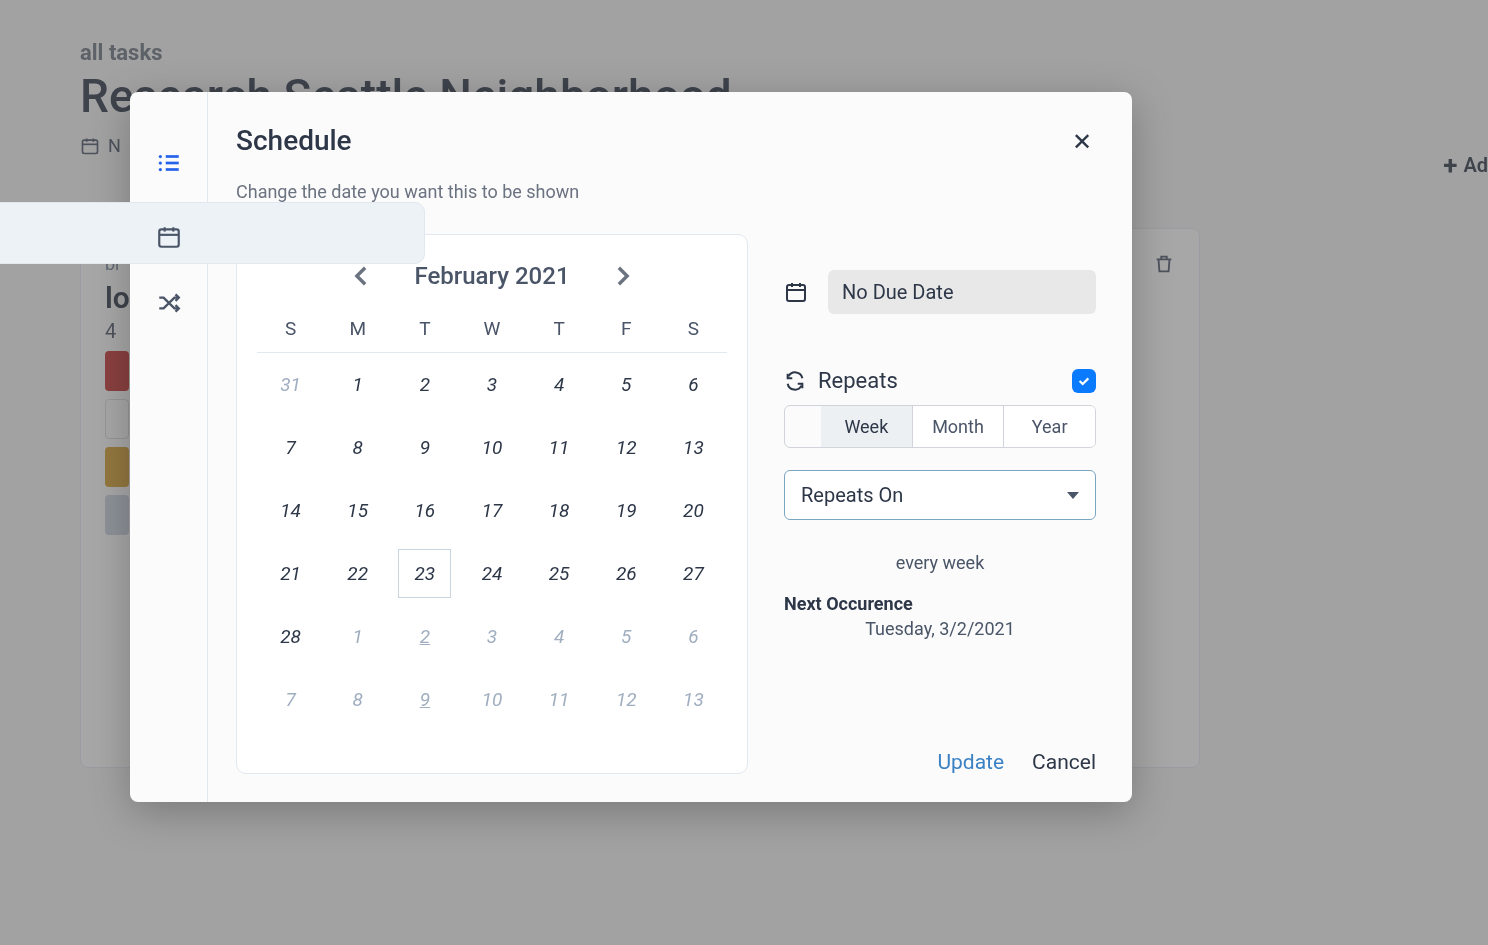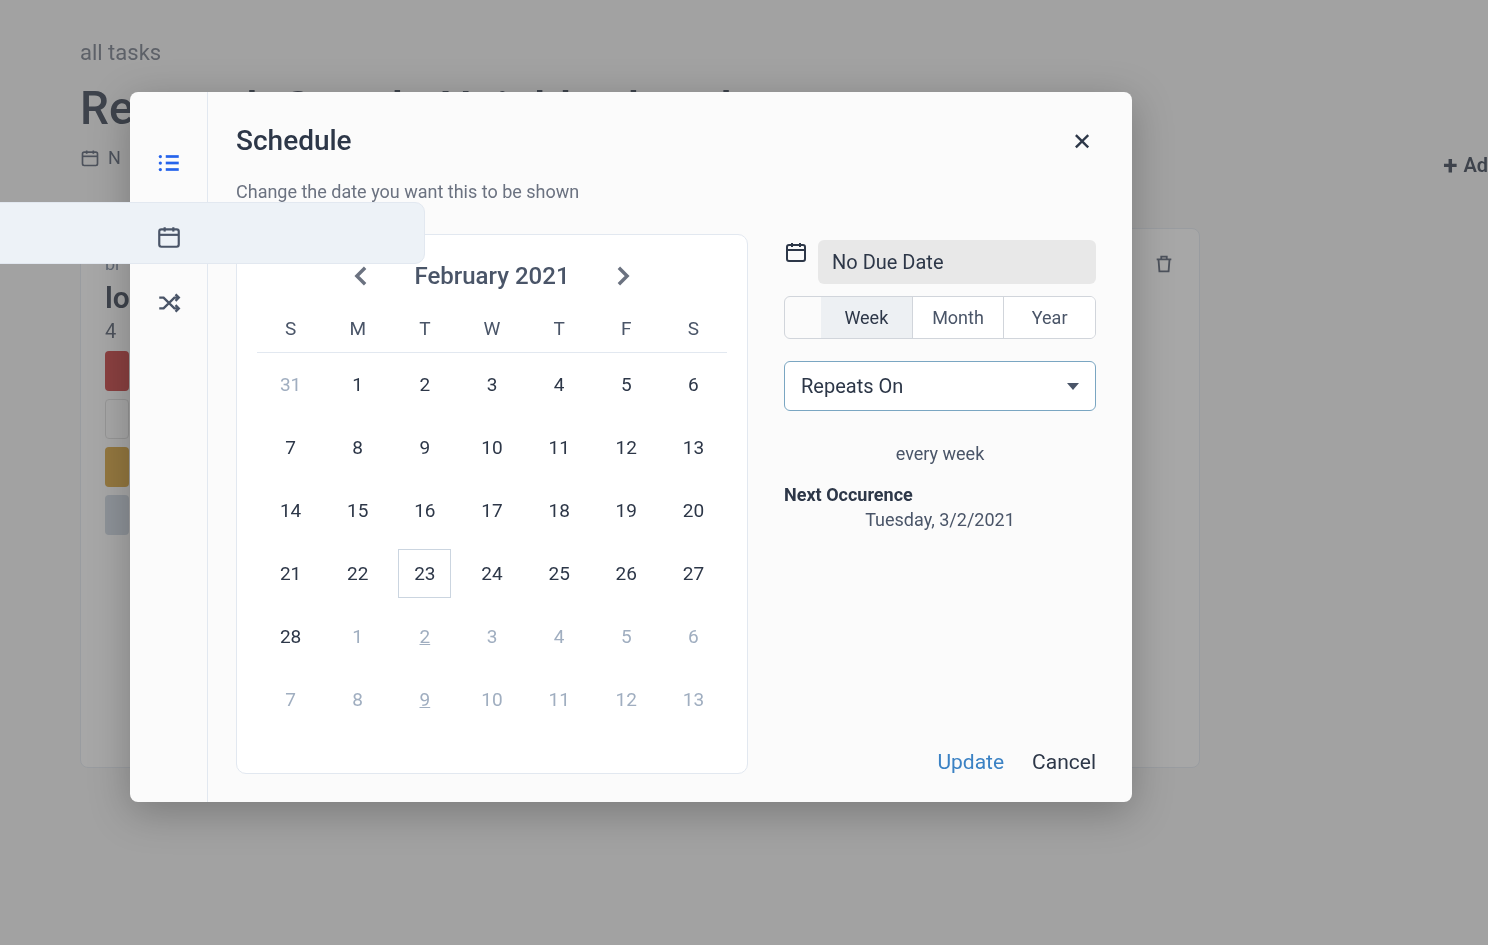--- a/index.html
+++ b/index.html
@@ -12,22 +12,22 @@
   position: relative;
 }
 .bg-page {
   position: absolute;
   inset: 0;
   padding: 40px 0 0 80px;
 }
 .breadcrumb {
   color: #6b7280;
   font-size: 22px;
-  font-weight: 400;
-  margin-bottom: 16px;
+  font-weight: 700;
+  margin-bottom: 4px;
 }
 .page-title {
   font-size: 46px;
   font-weight: 500;
   color: #2d3748;
   margin-bottom: 12px;
 }
 .due-row {
   display: flex;
   align-items: center;
@@ -172,37 +172,39 @@
   color: #4a5568;
   font-size: 19px;
   border-bottom: 1px solid #e2e8f0;
 }
 .cal-day {
   text-align: center;
   padding: 20px 0;
   font-size: 19px;
   color: #2d3748;
   cursor: pointer;
+  font-style: italic;
 }
 .cal-day.muted { color: #a0aec0; }
 .cal-day.selected {
   outline: 1px solid #cbd5e0;
   outline-offset: -8px;
 }
 .cal-day.underlined { text-decoration: underline; }
 
 .right-col {
   flex: 1;
   display: flex;
   flex-direction: column;
 }
 .due-line {
   display: flex;
-  gap: 10px;
-  margin-top: 6px;
+  align-items: center;
+  gap: 20px;
+  margin-top: 36px;
 }
 .due-badge {
   flex: 1;
   background: #e8e8e8;
   border-radius: 6px;
   padding: 10px 14px;
   font-size: 20px;
   color: #2d3748;
 }
 .repeats-head {
@@ -434,20 +436,34 @@
         <div class="due-line">
           <svg width="24" height="24" viewBox="0 0 24 24">
               <rect x="3" y="5" width="18" height="16" rx="2" fill="none" stroke="#2d3748" stroke-width="2"></rect>
               <line x1="3" y1="10" x2="21" y2="10" stroke="#2d3748" stroke-width="2"></line>
               <line x1="8" y1="3" x2="8" y2="7" stroke="#2d3748" stroke-width="2"></line>
               <line x1="16" y1="3" x2="16" y2="7" stroke="#2d3748" stroke-width="2"></line>
             </svg>
           <div class="due-badge">No Due Date</div>
         </div>
 
+        <div class="repeats-head">
+          <div class="lbl">
+            <svg width="22" height="22" viewBox="0 0 24 24">
+                <path d="M20 9A8 8 0 0 0 5 7M4 15a8 8 0 0 0 15 2" fill="none" stroke="#2d3748" stroke-width="2.2"></path>
+                <path d="M4 4v5h5M20 20v-5h-5" fill="none" stroke="#2d3748" stroke-width="2.2"></path>
+              </svg>
+            <span>Repeats</span>
+          </div>
+          <div class="checkbox">
+            <svg width="14" height="14" viewBox="0 0 16 16">
+                <path d="M3 8l3.5 3.5L13 5" fill="none" stroke="#fff" stroke-width="2.5"></path>
+              </svg>
+          </div>
+        </div>
 
         <div class="seg">
           <div class="seg-btn active">Week</div>
           <div class="seg-btn">Month</div>
           <div class="seg-btn">Year</div>
         </div>
 
         <div class="select-box">
           <span>Repeats On</span>
           <span class="caret"></span>

